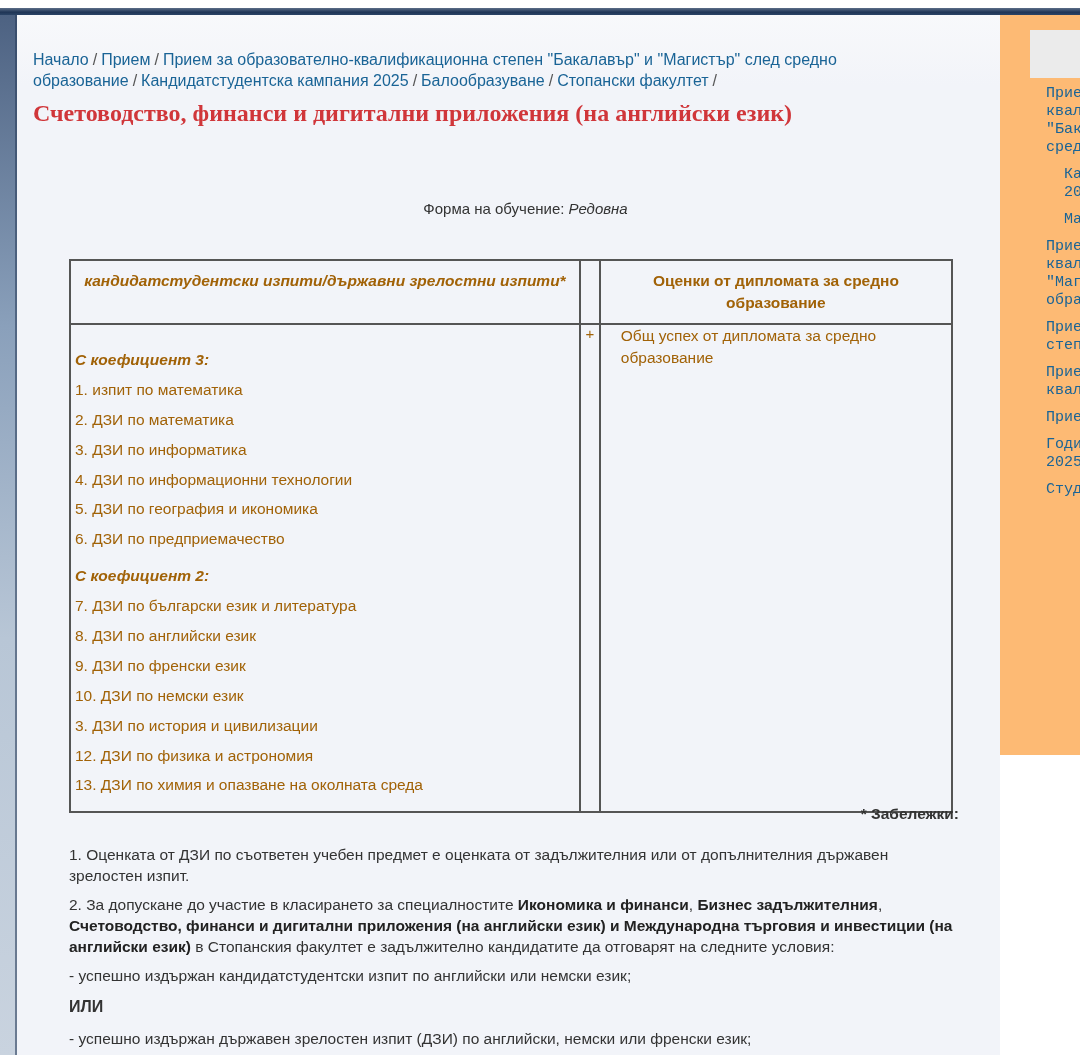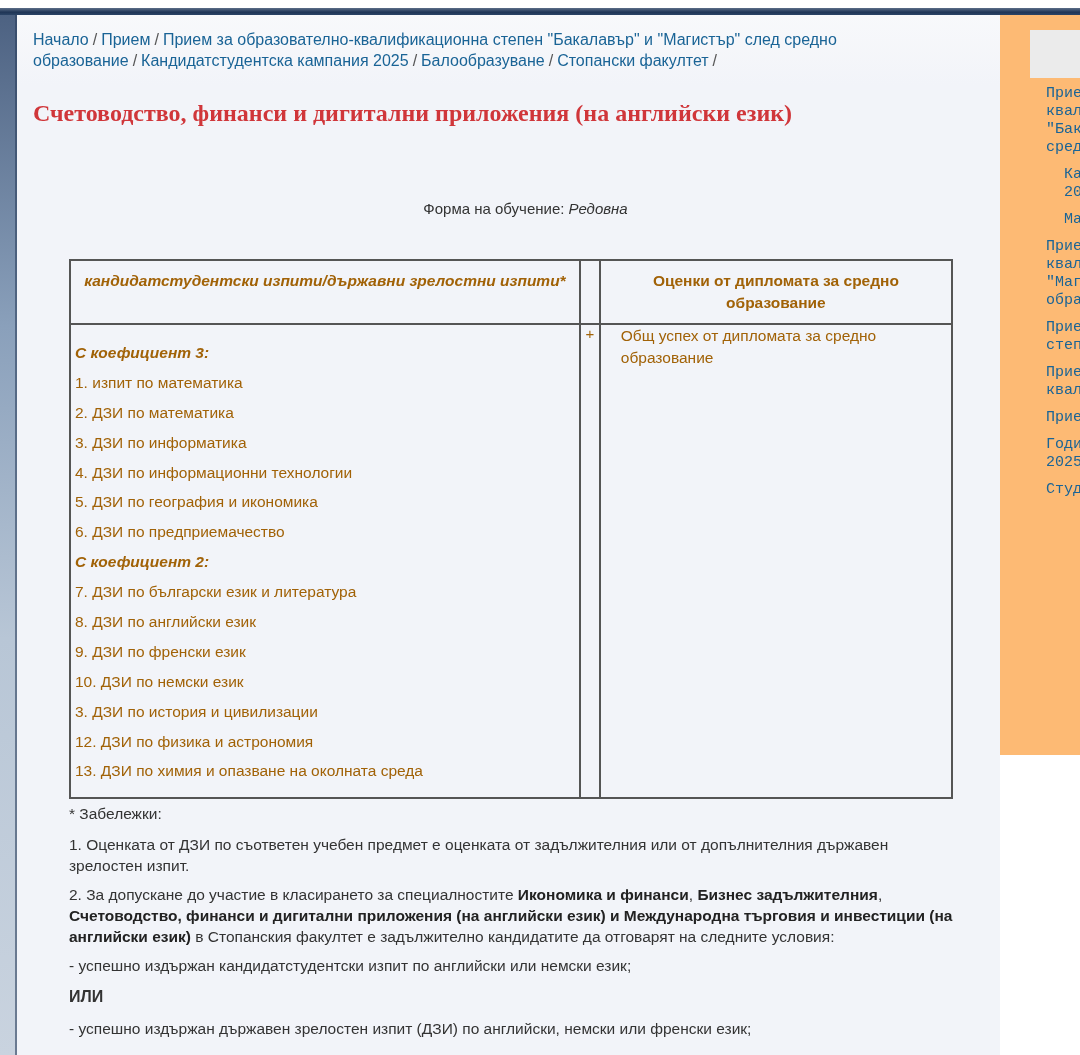--- a/index.html
+++ b/index.html
@@ -10,45 +10,45 @@
   .top-bar { position: absolute; left: 0; top: 8px; width: 1080px; height: 7px;
     background: linear-gradient(#5c6e88, #1f3556 60%, #2b4466); }
   .left-gutter { position: absolute; left: 0; top: 15px; width: 17px; height: 1040px;
     background: linear-gradient(180deg, #4d6282 0%, #8aa0bb 30%, #b8c6d6 60%, #c9d3df 100%); }
   .left-gutter-shadow { position: absolute; left: 15px; top: 15px; width: 2px; height: 1040px; background: #2c3f5d; opacity: .6; }
 
   .main { position: absolute; left: 17px; top: 15px; width: 983px; height: 1040px; background: #f2f4f9; }
   .main-top-fade { position: absolute; left: 0; top: 0; width: 100%; height: 70px;
     background: linear-gradient(#f8f9fb, #f2f4f9); }
 
-  .breadcrumb { position: absolute; left: 16px; top: 14px; width: 900px; font-size: 16px; line-height: 21px; color: #555; }
+  .breadcrumb { position: absolute; left: 16px; top: 34px; width: 900px; font-size: 16px; line-height: 21px; color: #555; }
   .breadcrumb a { color: #1a6496; text-decoration: none; }
   .breadcrumb .sep { color: #555; margin: 0 4px; }
 
   .page-title { position: absolute; left: 16px; top: 83px; width: 920px; font-family: "Liberation Serif", "DejaVu Serif", serif;
     font-weight: bold; font-size: 24px; line-height: 30px; color: #d0363a; }
 
   .study-form { position: absolute; left: 0; top: 185px; width: 1017px; text-align: center; font-size: 15px; color: #333; }
   .study-form em { font-style: italic; }
 
   table.exam-table { position: absolute; left: 52px; top: 244px; width: 884px; border-collapse: collapse; font-size: 15.5px; color: #a16207; }
   table.exam-table td, table.exam-table th { border: 2px solid #555; vertical-align: top; }
   table.exam-table th { font-weight: bold; text-align: center; padding: 9px 8px; line-height: 22px; height: 62px; }
   th.col-exams { width: 511px; font-style: italic; text-align: center; }
   th.col-plus, td.col-plus { width: 20px; }
   th.col-grades { width: 353px; }
   td.exams-cell { padding: 16px 4px 8px 4px; }
   td.exams-cell .row { line-height: 20px; height: 29.9px; padding-top: 2px; }
-  td.exams-cell .coef { font-weight: bold; font-style: italic; }
+  td.exams-cell .coef { font-weight: bold; font-style: italic; margin-top: 7px; }
   td.col-plus { vertical-align: middle; text-align: center; font-size: 15px; }
   td.grades-cell { vertical-align: middle; line-height: 22px; padding: 0 20px; }
 
   .notes { position: absolute; left: 52px; top: 788px; width: 890px; font-size: 15.5px; line-height: 21px; color: #333; }
   .notes p { margin-bottom: 8px; }
-  .notes .notes-title { font-weight: normal; margin-bottom: 10px; }
+  .notes .notes-title { font-weight: bold; margin-bottom: 20px; text-align: right; }
   .notes .or { font-weight: bold; font-size: 16px; margin: 10px 0 11px 0; }
   .notes b { font-weight: bold; color: #222; }
 
   .sidebar { position: absolute; left: 1000px; top: 15px; width: 80px; height: 740px; background: #fdba74; font-family: Liberation Mono, monospace; }
   .sidebar-box { position: absolute; left: 30px; top: 15px; width: 60px; height: 48px; background: #ebebeb; }
   .sidebar-links { position: absolute; left: 46px; top: 70px; width: 200px; font-size: 15px; line-height: 18px; color: #1a6496; }
   .sidebar-links .item { margin-bottom: 9px; white-space: pre-line; }
   .sidebar-links .item.sub { margin-left: 18px; }
 </style>
 </head>

